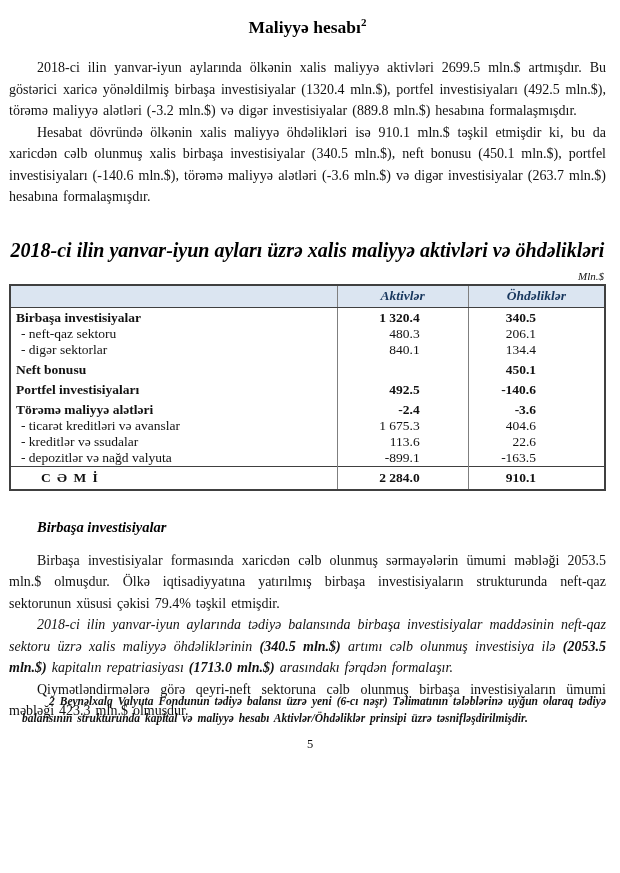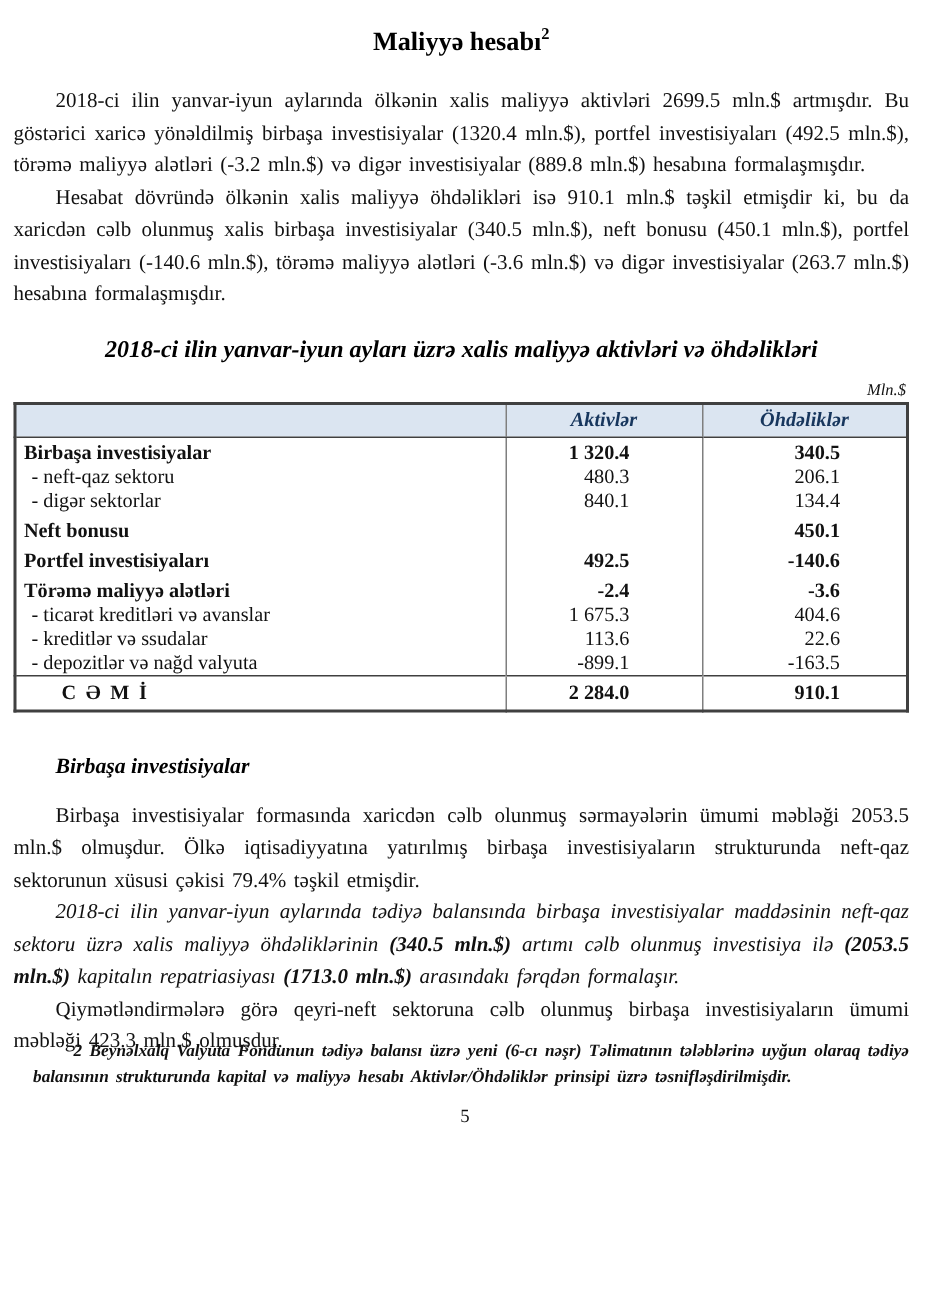--- a/index.html
+++ b/index.html
@@ -41,22 +41,22 @@
   .para.first {
     margin-top: 19px;
   }
   .para.em {
     font-style: italic;
   }
   .para.em strong {
     font-weight: bold;
   }
   .caption {
-    margin: 16px 0 0 0;
-    font-size: 16px;
+    margin: 32px 0 0 0;
+    font-size: 20px;
     line-height: 20px;
     font-weight: bold;
     font-style: italic;
     text-align: center;
     color: #000000;
   }
   .unit {
     margin: 10px 2px 1px 0;
     font-size: 11px;
     line-height: 13px;
@@ -91,21 +91,21 @@
     padding: 2px 4px 3px 4px;
     border-bottom: 1.5px solid var(--border-dark, #404040);
   }
   tr.group td { font-weight: bold; padding-top: 4px; }
   tr.group.gfirst td { padding-top: 2px; }
   tr.sub td { font-weight: normal; padding-top: 0; }
   td.lbl { text-align: left; padding-left: 5px; }
   tr.sub td.lbl { padding-left: 10px; }
   td.val { text-align: right; }
   td.val.a { padding-right: 48px; }
-  td.val.l { padding-right: 44px; }
+  td.val.l { padding-right: 68px; }
   tr.total td {
     border-top: 1.5px solid var(--border-dark, #404040);
     font-weight: bold;
     padding-top: 3px;
     padding-bottom: 3px;
   }
   tr.total td.lbl {
     padding-left: 30px;
     letter-spacing: 1.5px;
   }

